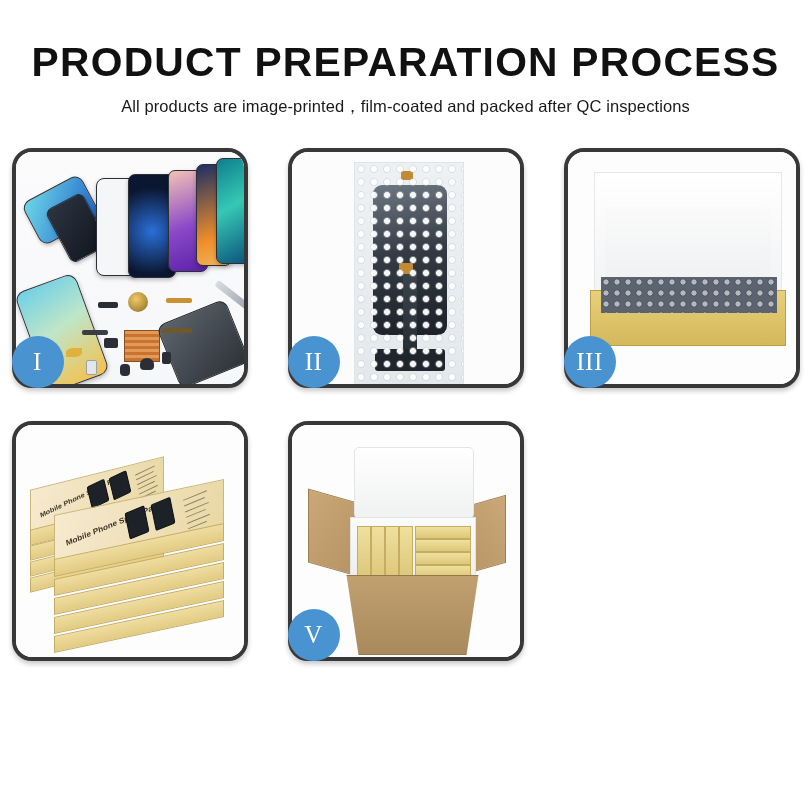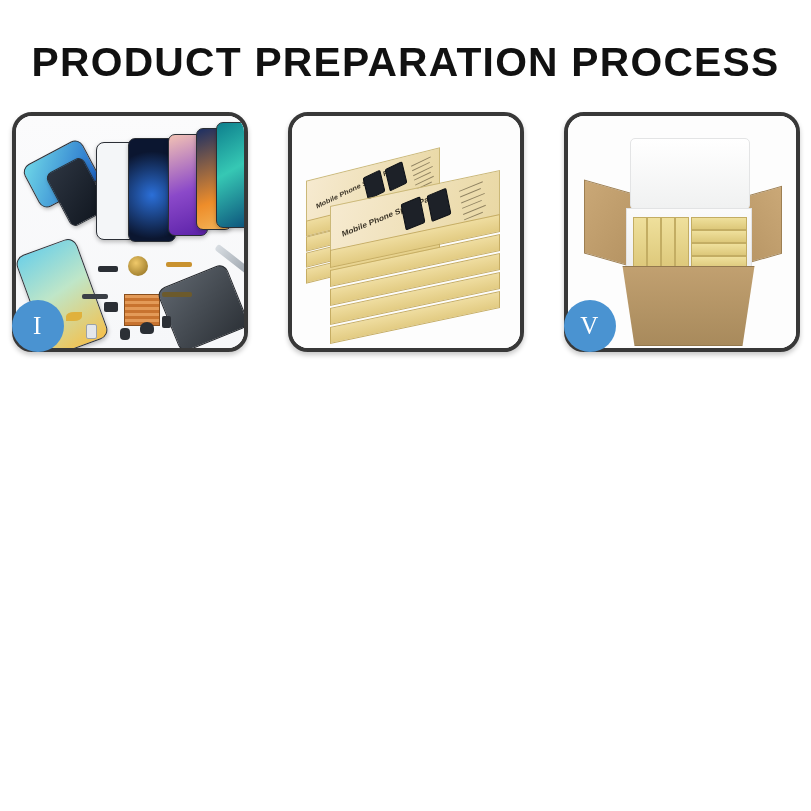--- a/index.html
+++ b/index.html
@@ -149,20 +149,21 @@
        clip-path:polygon(0 56%,100% 22%,100% 78%,0 100%);}
   .tape{position:absolute;background:#b08f5e;opacity:.75;}
 </style>
 </head>
 <body>
 
 <div class="page">
 
   <div class="header">
     <div class="title">PRODUCT PREPARATION PROCESS</div>
+    <div class="subtitle">All products are image-printed，film-coated and packed after QC inspections</div>
   </div>
 
   <div class="grid">
 
     <div class="panel">
       <div class="photo p1">
         <div class="ph ph-a"></div>
         <div class="ph ph-b"></div>
         <div class="ph ph-c"></div>
         <div class="ph ph-d">
@@ -183,21 +184,47 @@
         <div class="chip" style="left:146px;top:200px;width:9px;height:12px;"></div>
         <div class="chip" style="left:70px;top:208px;width:9px;height:13px;background:#e4e7ea;border:1px solid #9aa1a8;"></div>
         <div class="flex-c" style="left:150px;top:146px;width:26px;"></div>
         <div class="flex-c" style="left:146px;top:176px;width:30px;background:#6c5a2c;"></div>
         <div class="flex-c" style="left:66px;top:178px;width:26px;background:#3a3f46;"></div>
         <div class="chip" style="left:50px;top:196px;width:16px;height:9px;background:#e0b13c;border-radius:50% 0 50% 0;"></div>
       </div>
       <div class="badge">I</div>
     </div>
 
-
+    <div class="panel">
+      <div class="photo p2">
+        <div class="bag">
+          <div class="lcd"></div>
+          <div class="flexstrip"></div>
+          <div class="conn" style="left:46px;top:8px;width:12px;height:9px;"></div>
+          <div class="conn" style="left:44px;top:100px;width:14px;height:11px;"></div>
+          <div class="conn" style="left:26px;top:190px;width:16px;height:16px;"></div>
+          <div class="conn" style="left:74px;top:188px;width:14px;height:18px;"></div>
+          <div style="position:absolute;left:20px;top:186px;width:70px;height:22px;background:#20252b;border-radius:3px;"></div>
+          <div class="bubbles"></div>
+        </div>
+      </div>
+      <div class="badge">II</div>
+    </div>
+
+    <div class="panel">
+      <div class="photo p3">
+        <div class="lid3">
+          <div class="inner"></div>
+        </div>
+        <div class="tray3">
+          <div class="bw"></div>
+        </div>
+      </div>
+      <div class="badge">III</div>
+    </div>
 
     <div class="panel">
       <div class="photo p4">
 
         <div class="gtop" style="left:14px;top:48px;width:132px;height:44px;transform:skewY(-14deg);">
           <div class="blabel" style="left:8px;top:14px;font-size:7px;transform:rotate(-13deg);">Mobile Phone Spare Parts</div>
           <div class="scr" style="left:58px;top:8px;width:16px;height:22px;transform:rotate(-13deg);"></div>
           <div class="scr" style="left:80px;top:5px;width:16px;height:22px;transform:rotate(-13deg);"></div>
           <div class="specline" style="left:104px;top:8px;width:20px;transform:rotate(-13deg);"></div>
           <div class="specline" style="left:105px;top:13px;width:18px;transform:rotate(-13deg);"></div>

